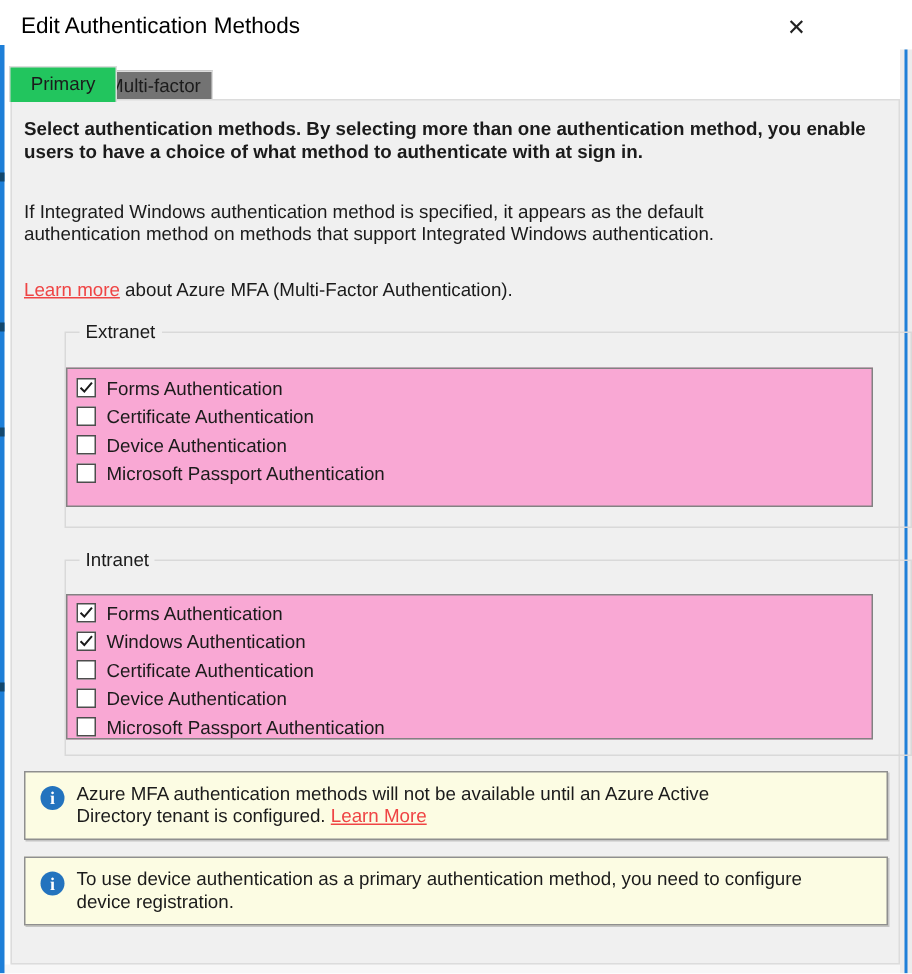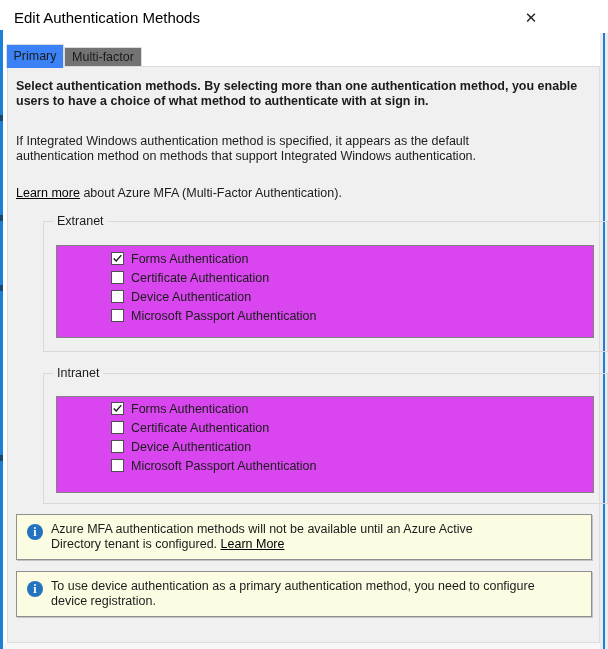--- a/index.html
+++ b/index.html
@@ -16,47 +16,47 @@
     display:flex; align-items:center; justify-content:center; cursor:pointer; }
   .close-btn span { font-size:15px; color:#222; }
   .edge-left { position:absolute; left:0; top:30px; width:3px; height:619px; background:#1E7FD8; }
   .edge-left-mark { position:absolute; left:0; width:3px; height:6px; background:#14486E; }
   .edge-right-gap { position:absolute; right:0; top:33px; width:8px; height:616px; background:#ECECEC; }
   .edge-right { position:absolute; right:3px; top:33px; width:2px; height:616px; background:#1E7FD8; }
 
   
   .tab { position:absolute; text-align:center; cursor:pointer; color:#1b1b1b; }
   .tab-active {
-    left:6px; top:44px; width:58px; height:24px; line-height:23px;
-    background:#3b82f6; border:1px solid #DCDCDC; border-bottom:none; z-index:3;
+    left:6px; top:44px; width:72px; height:24px; line-height:23px;
+    background:#22c55e; border:1px solid #DCDCDC; border-bottom:none; z-index:3;
   }
   .tab-inactive {
     left:64px; top:47px; width:78px; height:19px; line-height:18px;
     background:#737373; border:1px solid #DCDCDC; border-bottom:none; z-index:1;
   }
   .tab-panel {
     position:absolute; left:7px; top:66px; width:593px; height:577px;
     background:#F0F0F0; border:1px solid #DCDCDC; z-index:2;
   }
   .bottom-strip { position:absolute; left:3px; top:643px; width:601px; height:6px; background:#F7F7F7; }
 
   
   .para { position:absolute; left:16px; width:575px; line-height:15px; white-space:pre-line; z-index:4; }
   .para-1 { top:79px;font-weight:bold; }
   .para-2 { top:134px; }
   .learnmore-line { position:absolute; left:16px; top:186px; z-index:4; }
-  a.link { color:#000000; text-decoration:underline; cursor:pointer; }
+  a.link { color:#ef4444; text-decoration:underline; cursor:pointer; }
 
   .groupbox { position:absolute; left:16px; width:565px; height:131px;
     border:1px solid #D9D9D9; z-index:4;margin-left:27px; }
   .group-extranet { top:221px; }
   .group-intranet { top:373px; }
   .group-title { position:absolute; top:-8px; left:9px; background:#F0F0F0; padding:0 4px; }
 
-  .listbox { position:absolute; left:12px; background:#d946ef; border:1px solid #828282; overflow:hidden;padding-left:48px; }
+  .listbox { position:absolute; left:0; background:#f9a8d4; border:1px solid #828282; overflow:hidden; }
   .list-extranet { top:23px; width:538px; height:93px; padding-top:3px; }
   .list-intranet { top:22px; width:538px; height:97px; padding-top:2px; }
   .cb-row { display:flex; align-items:center; height:19px; padding-left:6px; }
   .checkbox { width:13px; height:13px; background:#ffffff; border:1px solid #4d4d4d;
     display:flex; align-items:center; justify-content:center; cursor:pointer; flex:none; }
   .checkbox .check-icon { display:none; }
   .checkbox[data-checked="true"] .check-icon { display:block; }
   .cb-label { margin-left:7px; white-space:nowrap; }
 
   .notice { position:absolute; left:16px; width:576px; height:46px;
@@ -132,20 +132,28 @@
     <div class="listbox list-intranet">
       <div class="cb-row">
         <span class="checkbox" data-checked="true">
           <svg class="check-icon" width="11" height="11" viewBox="0 0 13 13">
               <path d="M2 6.5 L5 9.5 L11 2.5" fill="none" stroke="#1b1b1b" stroke-width="1.6"></path>
             </svg>
         </span>
         <span class="cb-label">Forms Authentication</span>
       </div>
       <div class="cb-row">
+        <span class="checkbox" data-checked="true">
+          <svg class="check-icon" width="11" height="11" viewBox="0 0 13 13">
+              <path d="M2 6.5 L5 9.5 L11 2.5" fill="none" stroke="#1b1b1b" stroke-width="1.6"></path>
+            </svg>
+        </span>
+        <span class="cb-label">Windows Authentication</span>
+      </div>
+      <div class="cb-row">
         <span class="checkbox" data-checked="false">
           
         </span>
         <span class="cb-label">Certificate Authentication</span>
       </div>
       <div class="cb-row">
         <span class="checkbox" data-checked="false">
           
         </span>
         <span class="cb-label">Device Authentication</span>

